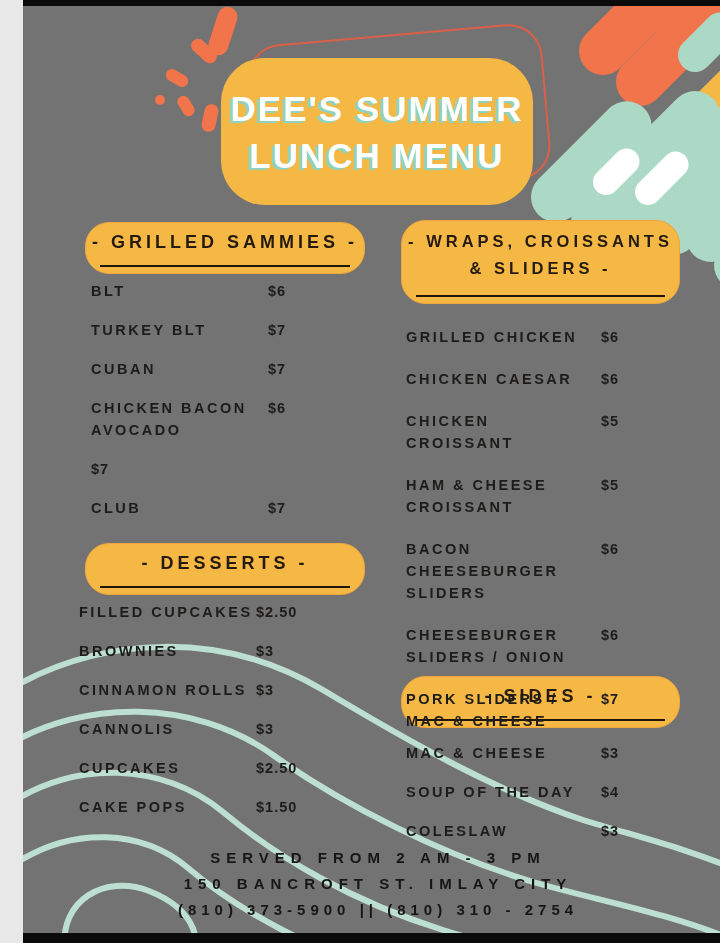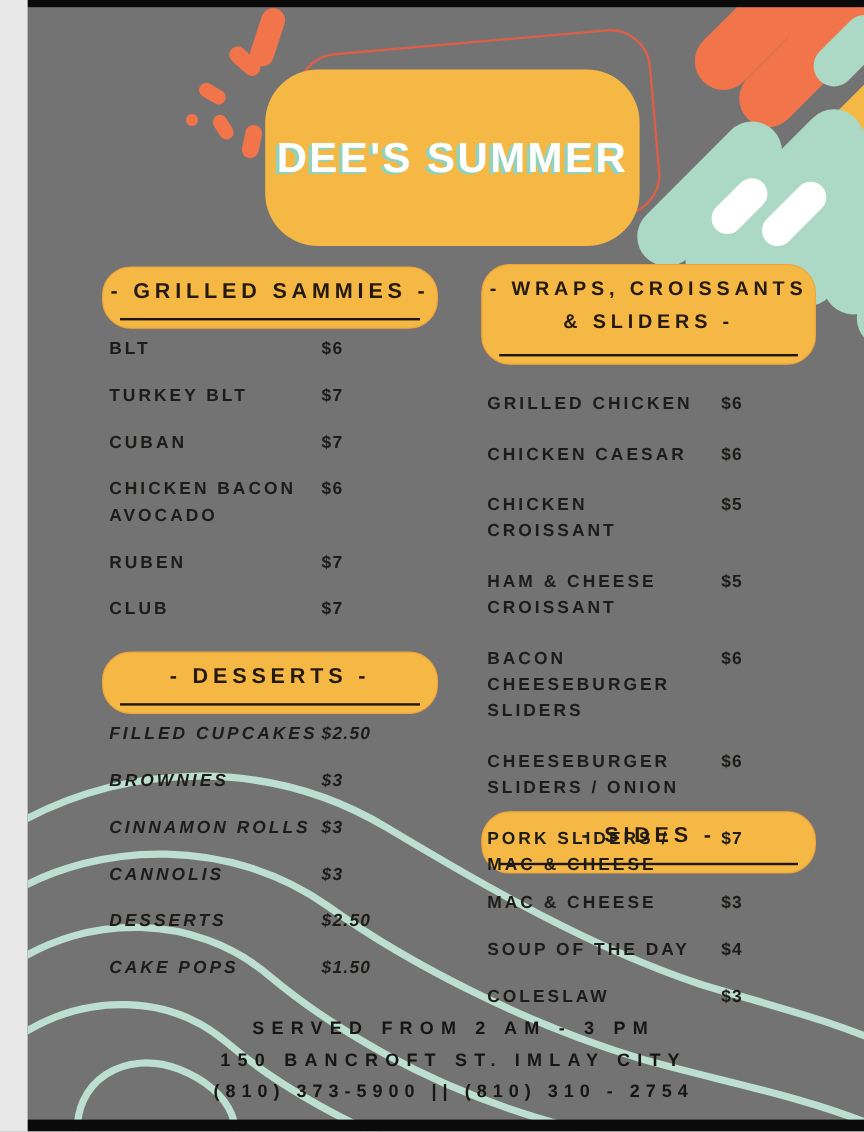--- a/index.html
+++ b/index.html
@@ -43,21 +43,21 @@
   .banner-grilled{left:62px;top:222px;width:278px;height:50px;}
   .banner-desserts{left:62px;top:543px;width:278px;height:50px;}
   .banner-wraps{left:378px;top:220px;width:277px;height:82px;}
   .banner-sides{left:378px;top:676px;width:277px;height:50px;justify-content:center;}
   .banner-grilled .banner-heading,.banner-desserts .banner-heading,.banner-sides .banner-heading{font-size:18px;}
   .banner-wraps .banner-heading{font-size:16.5px;line-height:27px;margin-top:7px;}
 
   
   .list{position:absolute;z-index:10;}
   .list-grilled{left:68px;top:280px;width:272px;}
-  .list-desserts{left:68px;top:601px;width:272px;font-style:italic;}
+  .list-desserts{left:56px;top:601px;width:272px;}
   .list-wraps{left:383px;top:326px;width:267px;}
   .list-sides{left:383px;top:742px;width:267px;}
   .row{display:flex;align-items:flex-start;margin-bottom:17px;}
   .list-wraps .row{margin-bottom:20px;}
   .list-sides .row,.list-desserts .row{margin-bottom:17px;}
   .item-name{flex:1;font-weight:bold;font-size:14.5px;line-height:22px;letter-spacing:2.5px;
              color:#1d1c1a;white-space:pre-line;}
   .item-price{font-weight:bold;font-size:14.5px;line-height:22px;letter-spacing:1px;color:#1d1c1a;}
   .list-grilled .item-price,.list-desserts .item-price{width:95px;}
   .list-wraps .item-price,.list-sides .item-price{width:72px;}
@@ -106,20 +106,21 @@
       <path d="M -15 185 C 50 140 140 142 200 192 C 255 238 330 282 420 310 C 470 326 520 336 560 346"></path>
       <path d="M -10 245 C 50 205 120 210 165 248 C 205 282 258 312 315 336"></path>
       <path d="M 42 330 C 36 280 82 254 126 271 C 172 289 186 326 160 352"></path>
     </g>
   </svg>
 
   <div class="title-wrap">
     <div class="title-outline"></div>
     <div class="title-card">
       <div class="title-line">DEE'S SUMMER</div>
+      <div class="title-line">LUNCH MENU</div>
     </div>
   </div>
 
   <div class="banner banner-wraps">
     <div class="banner-heading">- WRAPS, CROISSANTS
 &amp; SLIDERS -</div>
     <div class="rule"></div>
   </div>
   <div class="banner banner-grilled">
     <div class="banner-heading">- GRILLED SAMMIES -</div>
@@ -151,21 +152,20 @@
         <span class="item-price">$7</span>
       </div>
 
       <div class="row">
         <span class="item-name">CHICKEN BACON
 AVOCADO</span>
         <span class="item-price">$6</span>
       </div>
 
       <div class="row">
-        <span class="item-name">RUBEN</span>
         <span class="item-price">$7</span>
       </div>
 
       <div class="row">
         <span class="item-name">CLUB</span>
         <span class="item-price">$7</span>
       </div>
     </div>
 
   <div class="list list-wraps">
@@ -226,21 +226,21 @@
         <span class="item-name">CINNAMON ROLLS</span>
         <span class="item-price">$3</span>
       </div>
 
       <div class="row">
         <span class="item-name">CANNOLIS</span>
         <span class="item-price">$3</span>
       </div>
 
       <div class="row">
-        <span class="item-name">DESSERTS</span>
+        <span class="item-name">CUPCAKES</span>
         <span class="item-price">$2.50</span>
       </div>
 
       <div class="row">
         <span class="item-name">CAKE POPS</span>
         <span class="item-price">$1.50</span>
       </div>
     </div>
 
   <div class="list list-sides">

